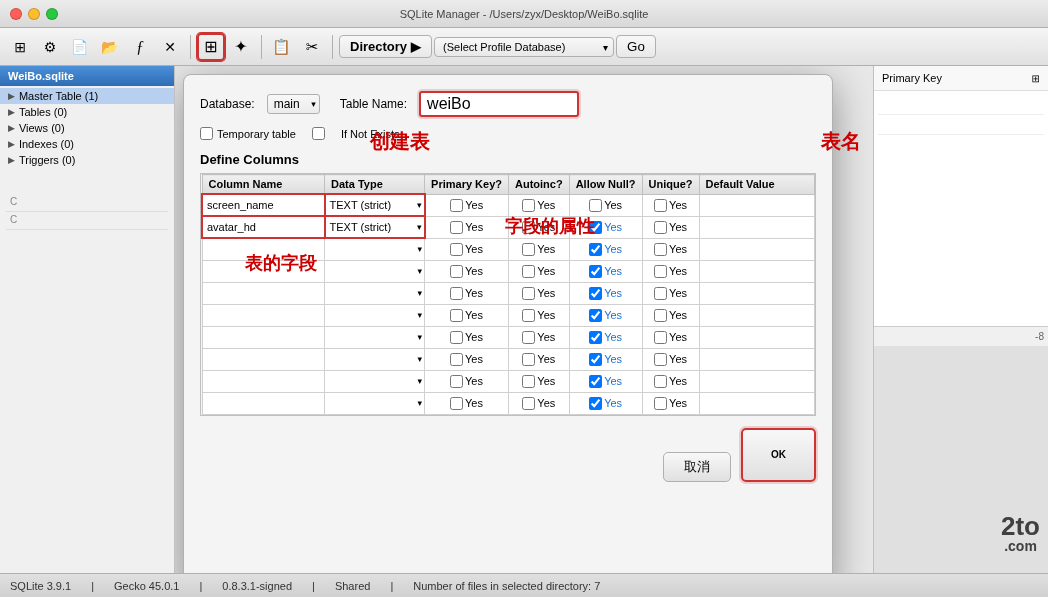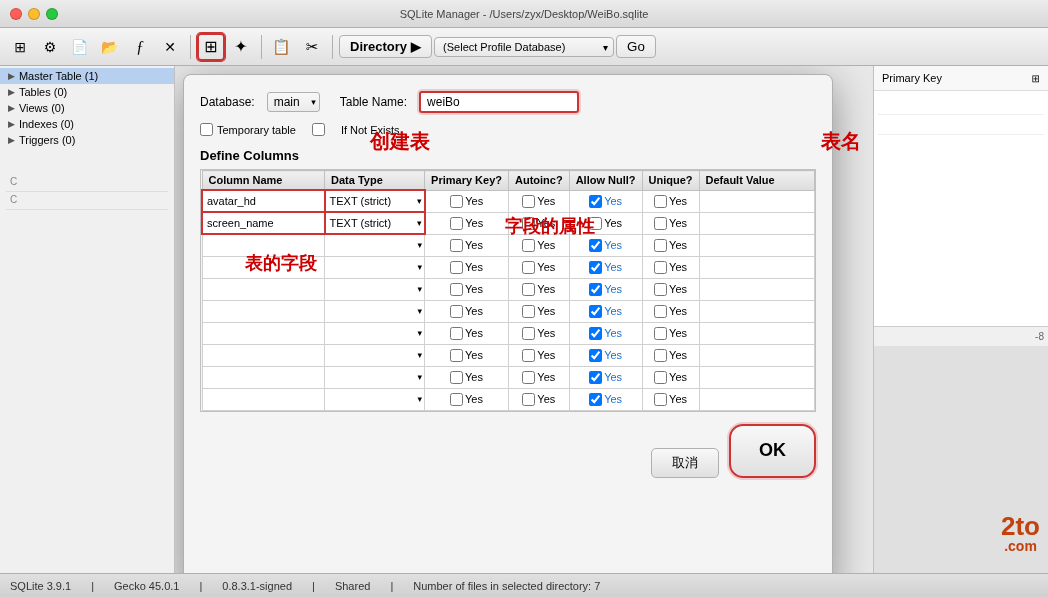--- a/index.html
+++ b/index.html
@@ -130,21 +130,21 @@
       padding: 2px 18px 2px 6px;
       font-size: 12px;
       appearance: none;
     }
     .db-select-wrapper::after { content: "▾"; position: absolute; right: 4px; top: 50%; transform: translateY(-50%); font-size: 9px; pointer-events: none; }
     .tablename-label { font-size: 12px; margin-left: 8px; }
     .tablename-input {
       border: 2px solid #cc3333;
       border-radius: 3px;
       padding: 2px 6px;
-      font-size: 12px;
+      font-size: 16px;
       width: 160px;
       background: white;
       box-shadow: 0 0 0 2px rgba(204,51,51,0.2);
     }
 
     
     .checkboxes-row { display: flex; align-items: center; gap: 16px; margin-bottom: 12px; font-size: 11px; }
 
     
     .define-columns-header {
@@ -186,23 +186,23 @@
       border: 1px solid #b0b0b0;
       border-radius: 5px;
       padding: 5px 20px;
       font-size: 13px;
       cursor: pointer;
       margin-top: 24px;
     }
     .btn-ok {
       background: linear-gradient(180deg, #f8f8f8, #e0e0e0);
       border: 2px solid #cc3333;
-      border-radius: 14px;
+      border-radius: 5px;
       padding: 5px 28px;
-      font-size: 18px;
+      font-size: 10px;
       font-weight: 600;
       cursor: pointer;
       box-shadow: 0 0 0 2px rgba(204,51,51,0.2);
     }
 
     
     .right-panel {
       width: 175px;
       background: #e8e8e8;
       border-left: 1px solid #c0c0c0;
@@ -320,20 +320,21 @@
   </button>
   <div class="select-wrapper">
     <select class="profile-select"><option>(Select Profile Database)</option></select>
   </div>
   <button class="go-btn">Go</button>
 </div>
 
 <div class="main-layout">
 
   <div class="sidebar">
+    <div class="sidebar-db-name">WeiBo.sqlite</div>
     <div class="sidebar-section">
       <div class="sidebar-item active">
         <span class="sidebar-triangle">▶</span>
         <span>Master Table <span>(1)</span></span>
       </div>
       <div class="sidebar-item">
         <span class="sidebar-triangle">▶</span>
         <span>Tables <span>(0)</span></span>
       </div>
       <div class="sidebar-item">
@@ -399,20 +400,53 @@
               <th>Primary Key?</th>
               <th>Autoinc?</th>
               <th>Allow Null?</th>
               <th>Unique?</th>
               <th>Default Value</th>
             </tr>
           </thead>
           <tbody id="columns-tbody">
 
             <tr>
+              <td class="col-name-cell"><input type="text" value="screen_name" style=""></td>
+              <td class="col-type-cell" style="position:relative;">
+                <span style="font-size:11px;">TEXT (strict)</span>
+                <span style="position:absolute;right:2px;top:50%;transform:translateY(-50%);font-size:9px;">▾</span>
+              </td>
+              <td class="checkbox-cell">
+                  <label style="display:flex;align-items:center;gap:2px;justify-content:center;">
+                    <input type="checkbox" style="">
+                    <span class="col-yes">Yes</span>
+                  </label>
+                </td>
+              <td class="checkbox-cell">
+                  <label style="display:flex;align-items:center;gap:2px;justify-content:center;">
+                    <input type="checkbox" style="">
+                    <span class="col-yes">Yes</span>
+                  </label>
+                </td>
+              <td class="checkbox-cell">
+                  <label style="display:flex;align-items:center;gap:2px;justify-content:center;">
+                    <input type="checkbox" style="">
+                    <span class="col-yes">Yes</span>
+                  </label>
+                </td>
+              <td class="checkbox-cell">
+                  <label style="display:flex;align-items:center;gap:2px;justify-content:center;">
+                    <input type="checkbox" style="">
+                    <span class="col-yes">Yes</span>
+                  </label>
+                </td>
+              <td><input type="text" value="" style="width: 100%; border: none; outline: none; font-size: 11px;"></td>
+            </tr>
+
+            <tr>
               <td class="col-name-cell"><input type="text" value="avatar_hd" style=""></td>
               <td class="col-type-cell" style="position:relative;">
                 <span style="font-size:11px;">TEXT (strict)</span>
                 <span style="position:absolute;right:2px;top:50%;transform:translateY(-50%);font-size:9px;">▾</span>
               </td>
               <td class="checkbox-cell">
                   <label style="display:flex;align-items:center;gap:2px;justify-content:center;">
                     <input type="checkbox" style="">
                     <span class="col-yes">Yes</span>
                   </label>
@@ -420,53 +454,20 @@
               <td class="checkbox-cell">
                   <label style="display:flex;align-items:center;gap:2px;justify-content:center;">
                     <input type="checkbox" style="">
                     <span class="col-yes">Yes</span>
                   </label>
                 </td>
               <td class="checkbox-cell">
                   <label style="display:flex;align-items:center;gap:2px;justify-content:center;">
                     <input type="checkbox" checked="" style="">
                     <span class="blue-check">Yes</span>
-                  </label>
-                </td>
-              <td class="checkbox-cell">
-                  <label style="display:flex;align-items:center;gap:2px;justify-content:center;">
-                    <input type="checkbox" style="">
-                    <span class="col-yes">Yes</span>
-                  </label>
-                </td>
-              <td><input type="text" value="" style="width: 100%; border: none; outline: none; font-size: 11px;"></td>
-            </tr>
-
-            <tr>
-              <td class="col-name-cell"><input type="text" value="screen_name" style=""></td>
-              <td class="col-type-cell" style="position:relative;">
-                <span style="font-size:11px;">TEXT (strict)</span>
-                <span style="position:absolute;right:2px;top:50%;transform:translateY(-50%);font-size:9px;">▾</span>
-              </td>
-              <td class="checkbox-cell">
-                  <label style="display:flex;align-items:center;gap:2px;justify-content:center;">
-                    <input type="checkbox" style="">
-                    <span class="col-yes">Yes</span>
-                  </label>
-                </td>
-              <td class="checkbox-cell">
-                  <label style="display:flex;align-items:center;gap:2px;justify-content:center;">
-                    <input type="checkbox" style="">
-                    <span class="col-yes">Yes</span>
-                  </label>
-                </td>
-              <td class="checkbox-cell">
-                  <label style="display:flex;align-items:center;gap:2px;justify-content:center;">
-                    <input type="checkbox" style="">
-                    <span class="col-yes">Yes</span>
                   </label>
                 </td>
               <td class="checkbox-cell">
                   <label style="display:flex;align-items:center;gap:2px;justify-content:center;">
                     <input type="checkbox" style="">
                     <span class="col-yes">Yes</span>
                   </label>
                 </td>
               <td><input type="text" value="" style="width: 100%; border: none; outline: none; font-size: 11px;"></td>
             </tr>
@@ -739,21 +740,21 @@
 
       <div style="height:20px;border-bottom:1px solid #eee;"></div>
       <div style="height:20px;border-bottom:1px solid #eee;"></div>
     </div>
 
     <div style="background:#f0f0f0; border-top:1px solid #ccc; padding:4px; font-size:10px; color:#666;">
       <div style="text-align:right;">-8</div>
     </div>
 
     <div style="position:relative; flex:1; background:#e0e0e0;">
-      <div style="position:absolute;bottom:20px;right:8px; color:#c2410c; font-weight:900; font-size:26px; line-height:1.0; text-align:center;">
+      <div style="position:absolute;bottom:20px;right:8px; color:#404040; font-weight:900; font-size:26px; line-height:1.0; text-align:center;">
         <div>2to</div>
         <div style="font-size:14px;">.com</div>
       </div>
     </div>
   </div>
 
 </div>
 
 <div class="statusbar">
   <span>SQLite 3.9.1</span>

